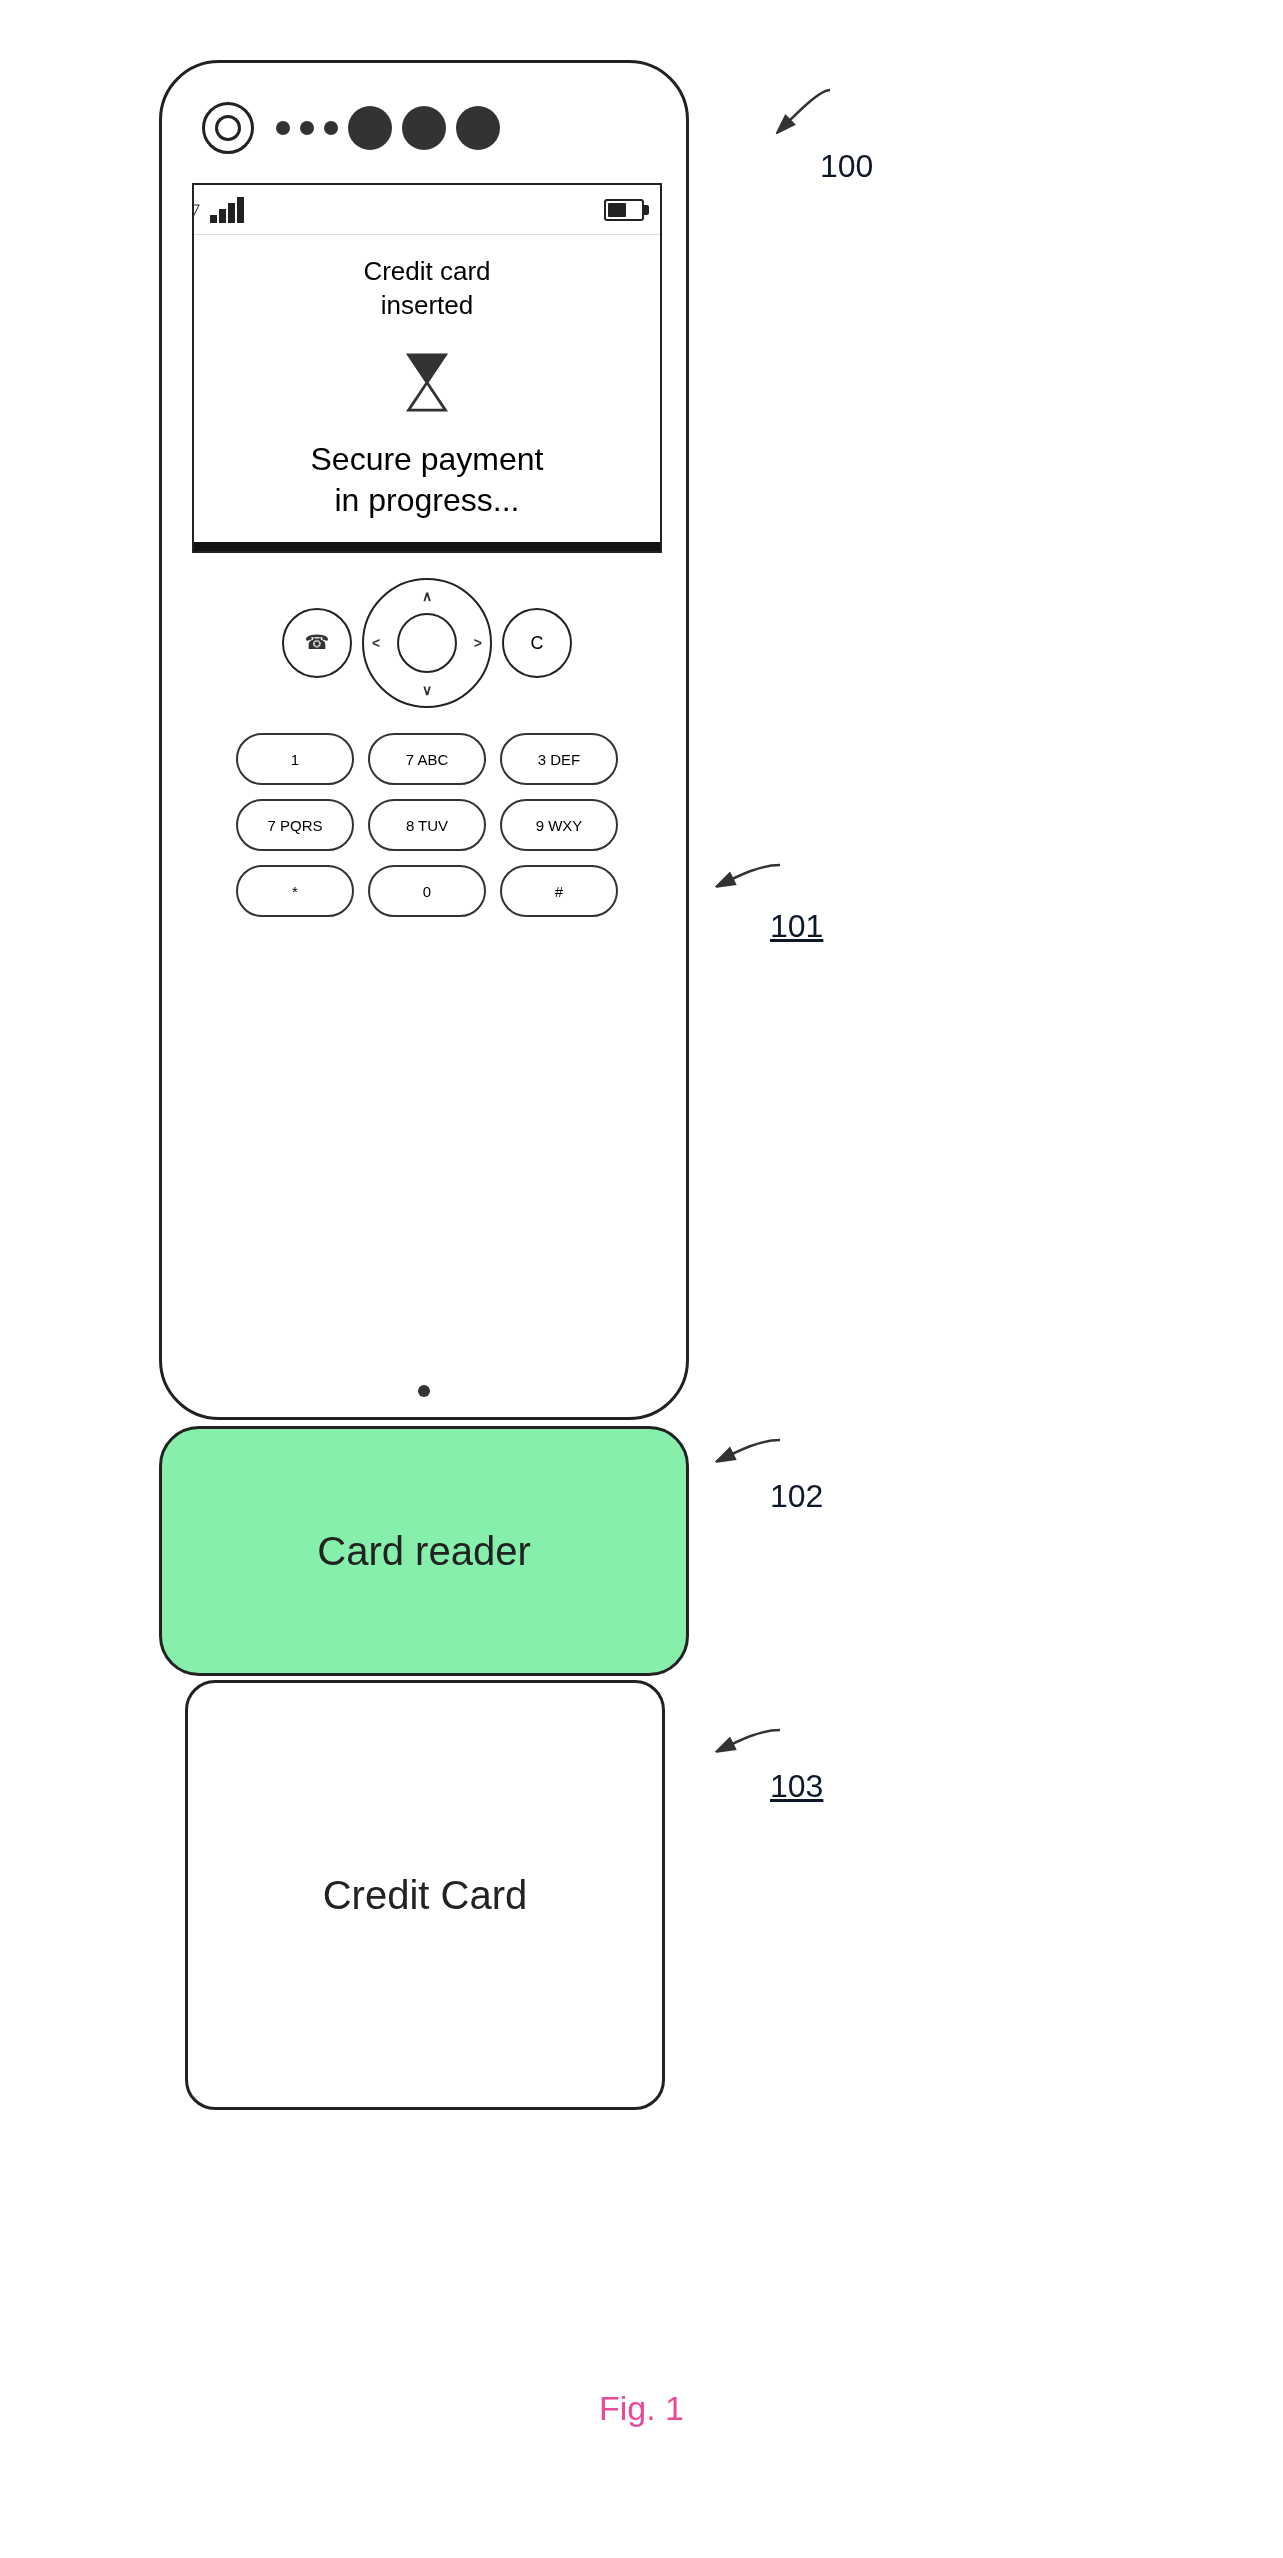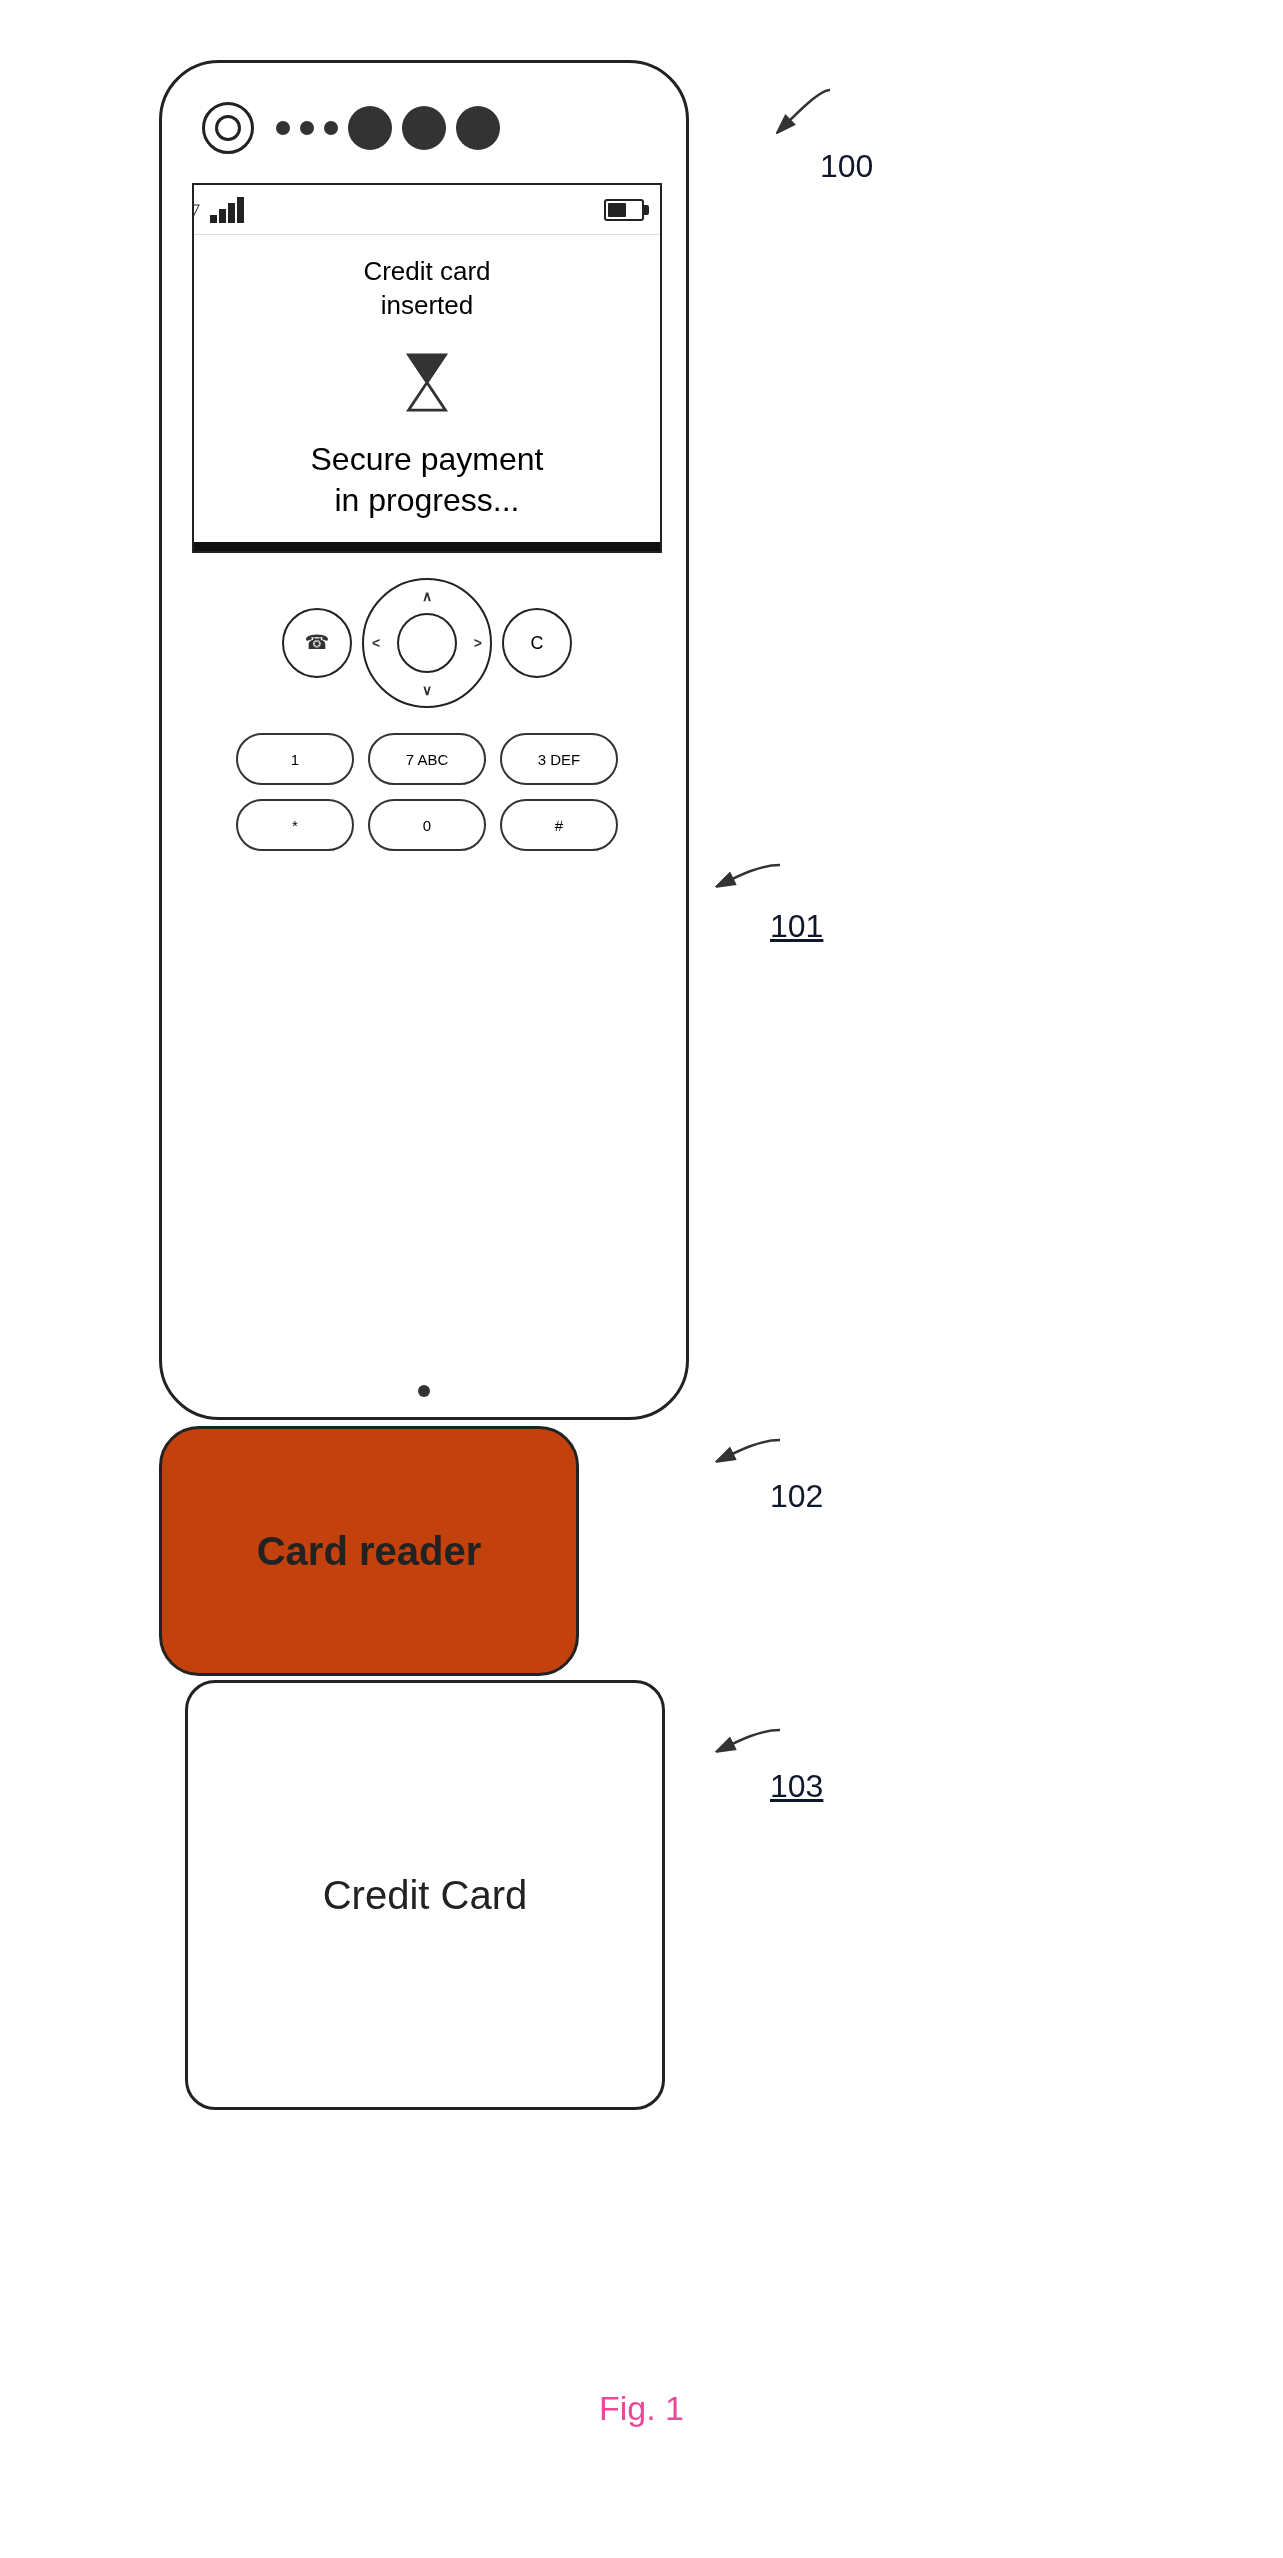--- a/index.html
+++ b/index.html
@@ -279,29 +279,28 @@
       height: 12px;
       background: #333;
       border-radius: 50%;
     }
 
     
     .card-reader {
       position: absolute;
       left: 159px;
       top: 1426px;
-      width: 420px;
+      width: 530px;
       height: 250px;
       border: 3px solid #222;
       border-radius: 40px;
-      background: #c2410c;
-      display: flex;
-      align-items: center;
-      justify-content: center;
-      font-weight: bold;
+      background: #86efac;
+      display: flex;
+      align-items: center;
+      justify-content: center;
     }
 
     .card-reader-label {
       font-size: 40px;
       color: #222;
     }
 
     
     .credit-card {
       position: absolute;
@@ -434,20 +433,31 @@
           </div>
         <div class="key-btn">
             <span>7 ABC</span>
           </div>
         <div class="key-btn">
             <span>3 DEF</span>
           </div>
       </div>
       <div class="keypad-row">
         <div class="key-btn">
+            <span>7 PQRS</span>
+          </div>
+        <div class="key-btn">
+            <span>8 TUV</span>
+          </div>
+        <div class="key-btn">
+            <span>9 WXY</span>
+          </div>
+      </div>
+      <div class="keypad-row">
+        <div class="key-btn">
             <span>*</span>
           </div>
         <div class="key-btn">
             <span>0</span>
           </div>
         <div class="key-btn">
             <span>#</span>
           </div>
       </div>
     </div>

